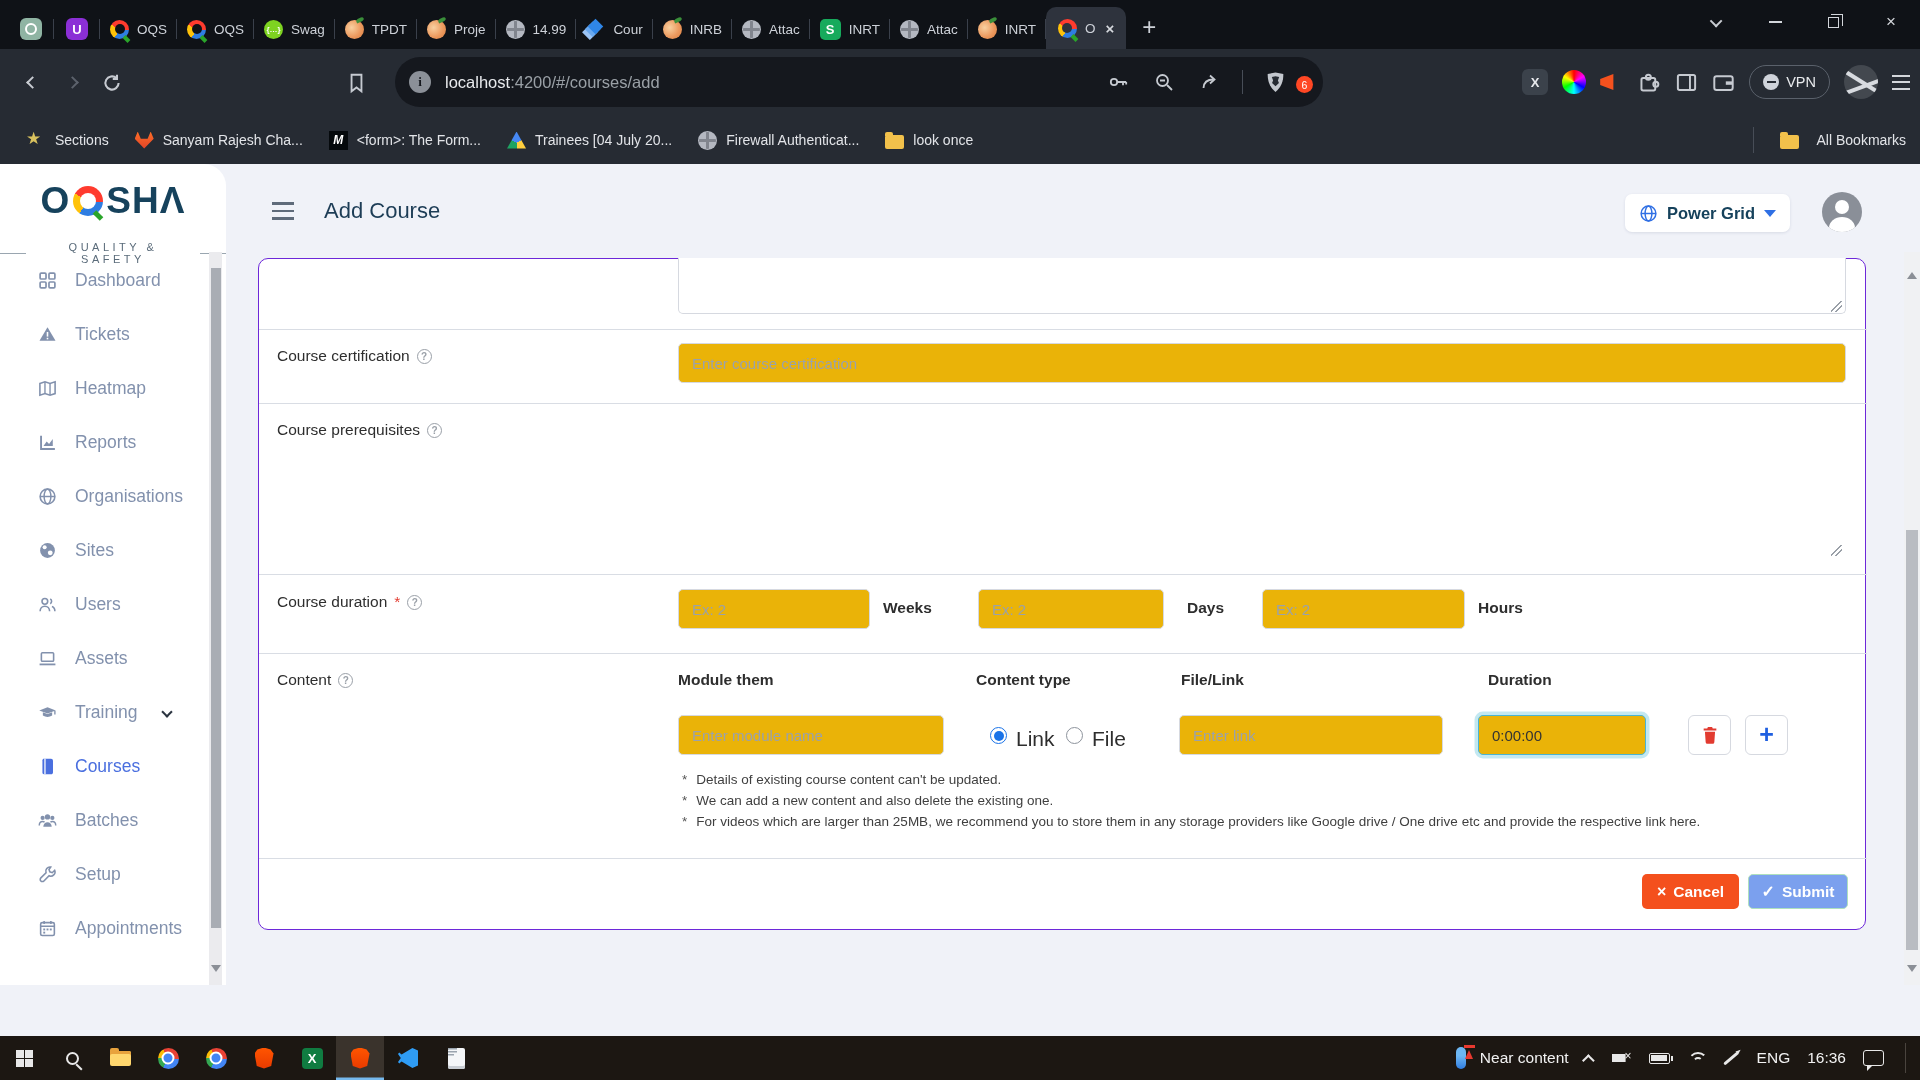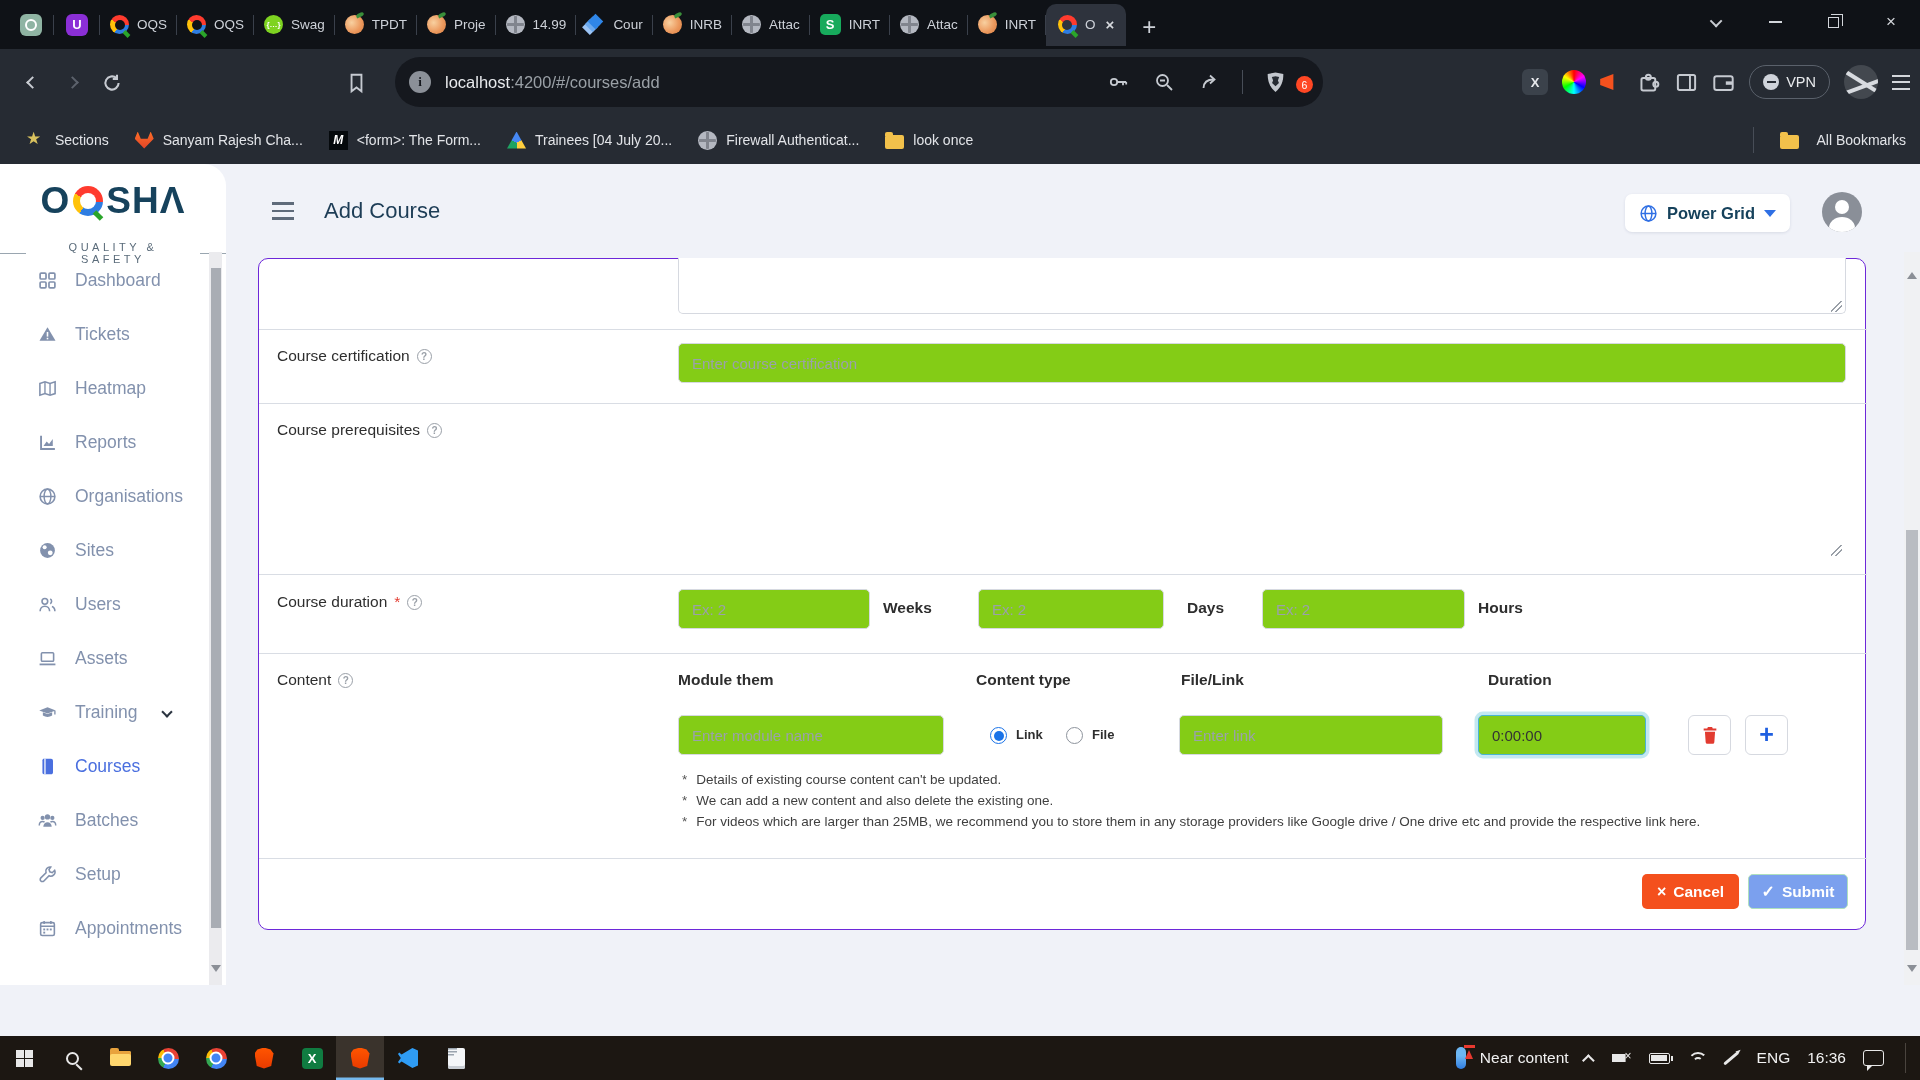--- a/index.html
+++ b/index.html
@@ -2,21 +2,21 @@
 <html><head>
 <meta charset="utf-8">
 <style>
   *{margin:0;padding:0;box-sizing:border-box}
   html,body{width:1920px;height:1080px;overflow:hidden}
   body{font-family:"Liberation Sans",sans-serif;background:#11141a}
   #screen{position:relative;width:1920px;height:1080px}
 
   
   #tabbar{position:absolute;left:0;top:0;width:1920px;height:49px;background:#0f1217;display:flex;align-items:flex-end}
-  #tabs{display:flex;align-items:center;height:49px;padding-left:8px}
+  #tabs{display:flex;align-items:flex-end;height:49px;padding-left:8px}
   .tab{height:40px;display:flex;align-items:center;gap:8px;padding:0 10px;color:#cdd1d8;font-size:13.5px;position:relative}
   .tab .lbl{white-space:nowrap;overflow:hidden;max-width:58px}
   .tab.pinned{width:46px;justify-content:center}
   .tab:not(.active):not(:last-child)::after{content:"";position:absolute;right:0;top:10px;height:20px;width:1px;background:#3a404b}
   .tab.active{background:#2e333d;border-radius:10px 10px 0 0;height:42px;padding:0 10px 0 12px}
   .tab.active::after{display:none}
   .tclose{color:#d6d9de;font-size:15px;font-weight:bold;padding:0 2px;cursor:default}
   #newtab{width:34px;height:34px;color:#cdd1d8;font-size:24px;display:flex;align-items:center;justify-content:center;margin:0 0 5px 6px}
   #wincontrols{position:absolute;right:0;top:0;height:44px;display:flex;align-items:center}
   .wbtn{width:58px;height:44px;display:flex;align-items:center;justify-content:center;color:#d3d6db}
@@ -125,32 +125,32 @@
   .careth{width:0;height:0;border-left:6px solid transparent;border-right:6px solid transparent;border-top:7px solid #2f6fe4}
   #appavatar{position:absolute;right:58px;top:28px;width:40px;height:40px;border-radius:50%;background:#8a8f98;overflow:hidden}
   #appavatar::before{content:"";position:absolute;left:13px;top:8px;width:14px;height:14px;border-radius:50%;background:#fff}
   #appavatar::after{content:"";position:absolute;left:7px;top:25px;width:26px;height:22px;border-radius:50%;background:#fff}
 
   
   #card{position:absolute;left:258px;top:94px;width:1608px;height:672px;background:#fff;border:1px solid #6d28d9;border-radius:10px}
   .hrule{position:absolute;left:0;width:1608px;height:1px;background:#d9dde4}
   .flabel{position:absolute;font-size:15.5px;color:#2e2e2e;font-weight:500;display:flex;align-items:center;gap:7px}
   .qmark{width:15px;height:15px;border-radius:50%;border:1.2px solid #9aa0a8;color:#9aa0a8;font-size:10px;display:flex;align-items:center;justify-content:center;font-weight:bold}
-  .tinput{position:absolute;height:40px;border:1px solid #d6d9e0;border-radius:5px;padding:0 13px;font-size:15px;color:#333;font-family:"Liberation Sans",sans-serif;background:#84cc16}
+  .tinput{position:absolute;height:40px;border:1px solid #d6d9e0;border-radius:5px;padding:0 13px;font-size:15px;color:#333;font-family:"Liberation Sans",sans-serif;background:#eab308}
   .tinput::placeholder{color:#9aa1ab}
   textarea.tarea{position:absolute;border:1px solid #d6d9e0;border-radius:5px;padding:10px 13px;font-size:15px;color:#333;font-family:"Liberation Sans",sans-serif;resize:none;background:#fff}
   textarea.tarea::placeholder{color:#9aa1ab}
   .grip{position:absolute;width:11px;height:11px;background:
     linear-gradient(135deg,transparent 0 45%,#9aa0a8 45% 52%,transparent 52% 68%,#9aa0a8 68% 75%,transparent 75%)}
   .unit{position:absolute;font-size:15.5px;font-weight:600;color:#2e2e2e}
   .colhead{position:absolute;font-size:15.5px;font-weight:600;color:#2e2e2e}
   .radio{position:absolute;width:17px;height:17px;border-radius:50%;border:1.5px solid #8d939c;background:#fff}
   .radio.sel{border:1.5px solid #1a73e8}
   .radio.sel::after{content:"";position:absolute;inset:2.5px;border-radius:50%;background:#1a73e8}
-  .radlbl{position:absolute;font-size:13px;font-weight:700;color:#2e2e2e}
+  .radlbl{position:absolute;font-size:21px;font-weight:400;color:#2e2e2e}
   #durinput{border:1px solid #49b4d2;box-shadow:0 0 0 3.5px rgba(82,190,214,.35)}
   .sqbtn{position:absolute;width:43px;height:40px;background:#fff;border:1px solid #d6d9e0;border-radius:6px;display:flex;align-items:center;justify-content:center}
   .plusg{color:#1f5fe0;font-size:25px;font-weight:bold;line-height:0;margin-top:-2px}
   .note{position:absolute;left:423px;font-size:13.5px;color:#3f3f3f;display:flex;gap:9px}
   .note .ast{color:#555}
   .btn{position:absolute;height:35px;border-radius:5px;color:#fff;font-size:15.5px;font-weight:600;display:flex;align-items:center;justify-content:center;gap:7px;border:none}
   #cancelbtn{left:1383px;top:615px;width:97px;background:#f4501d}
   #submitbtn{left:1489px;top:615px;width:100px;background:#7ba0ee;border:1.5px solid #aee0bd}
   .bx{font-weight:bold;font-size:16px}
   

